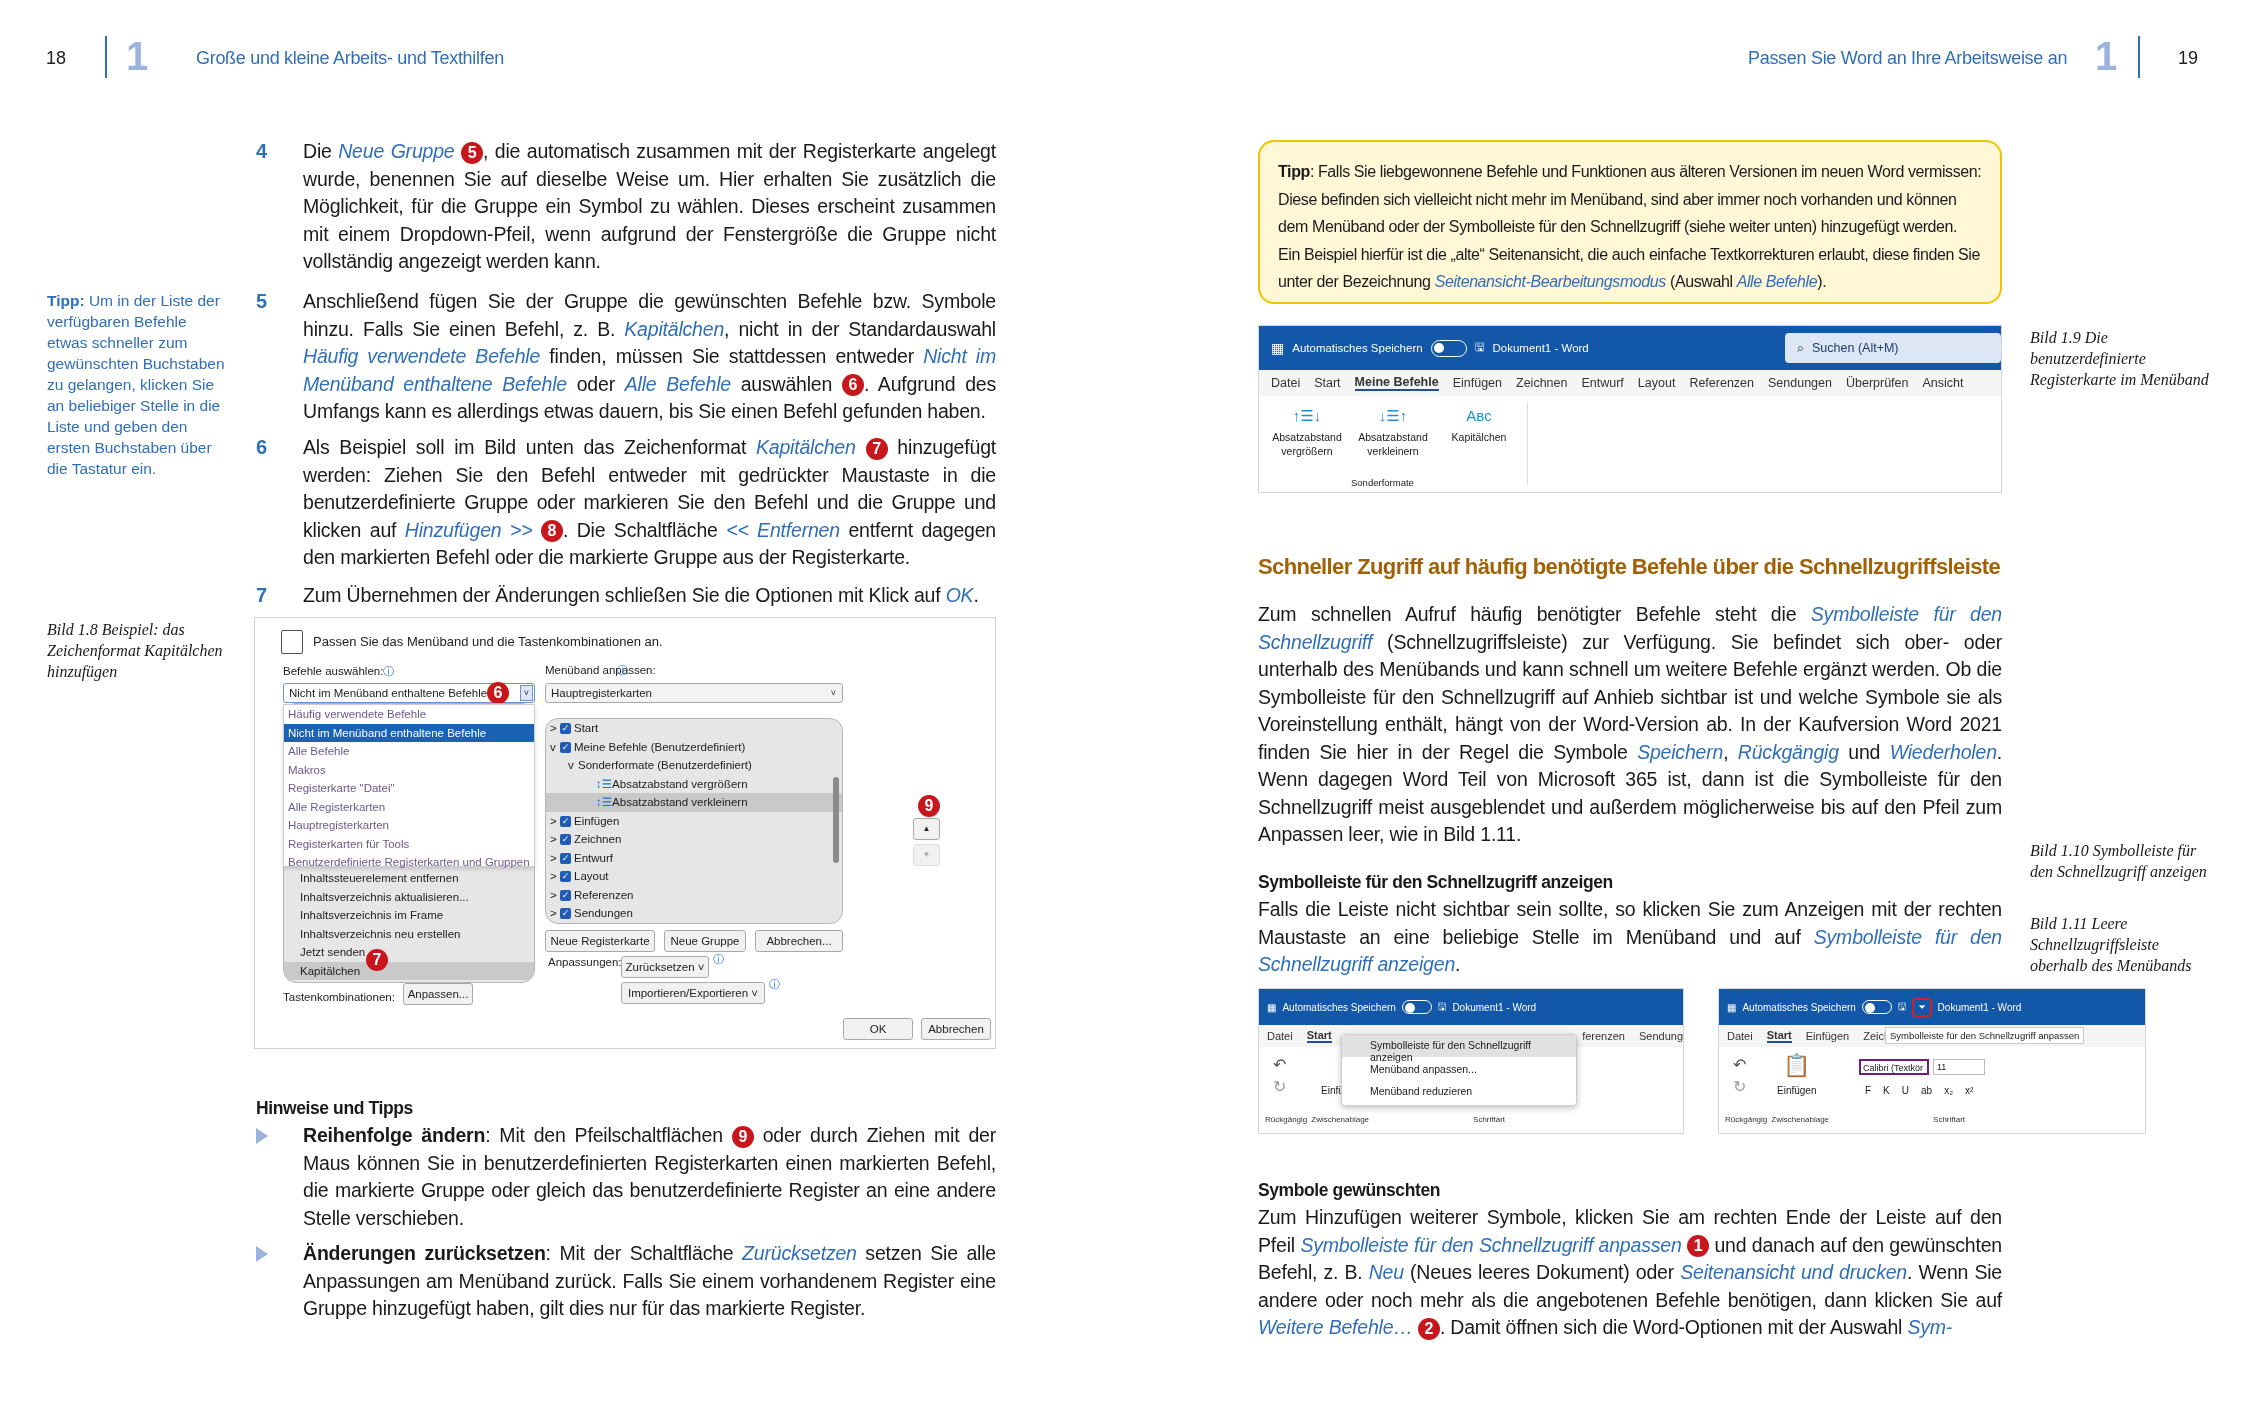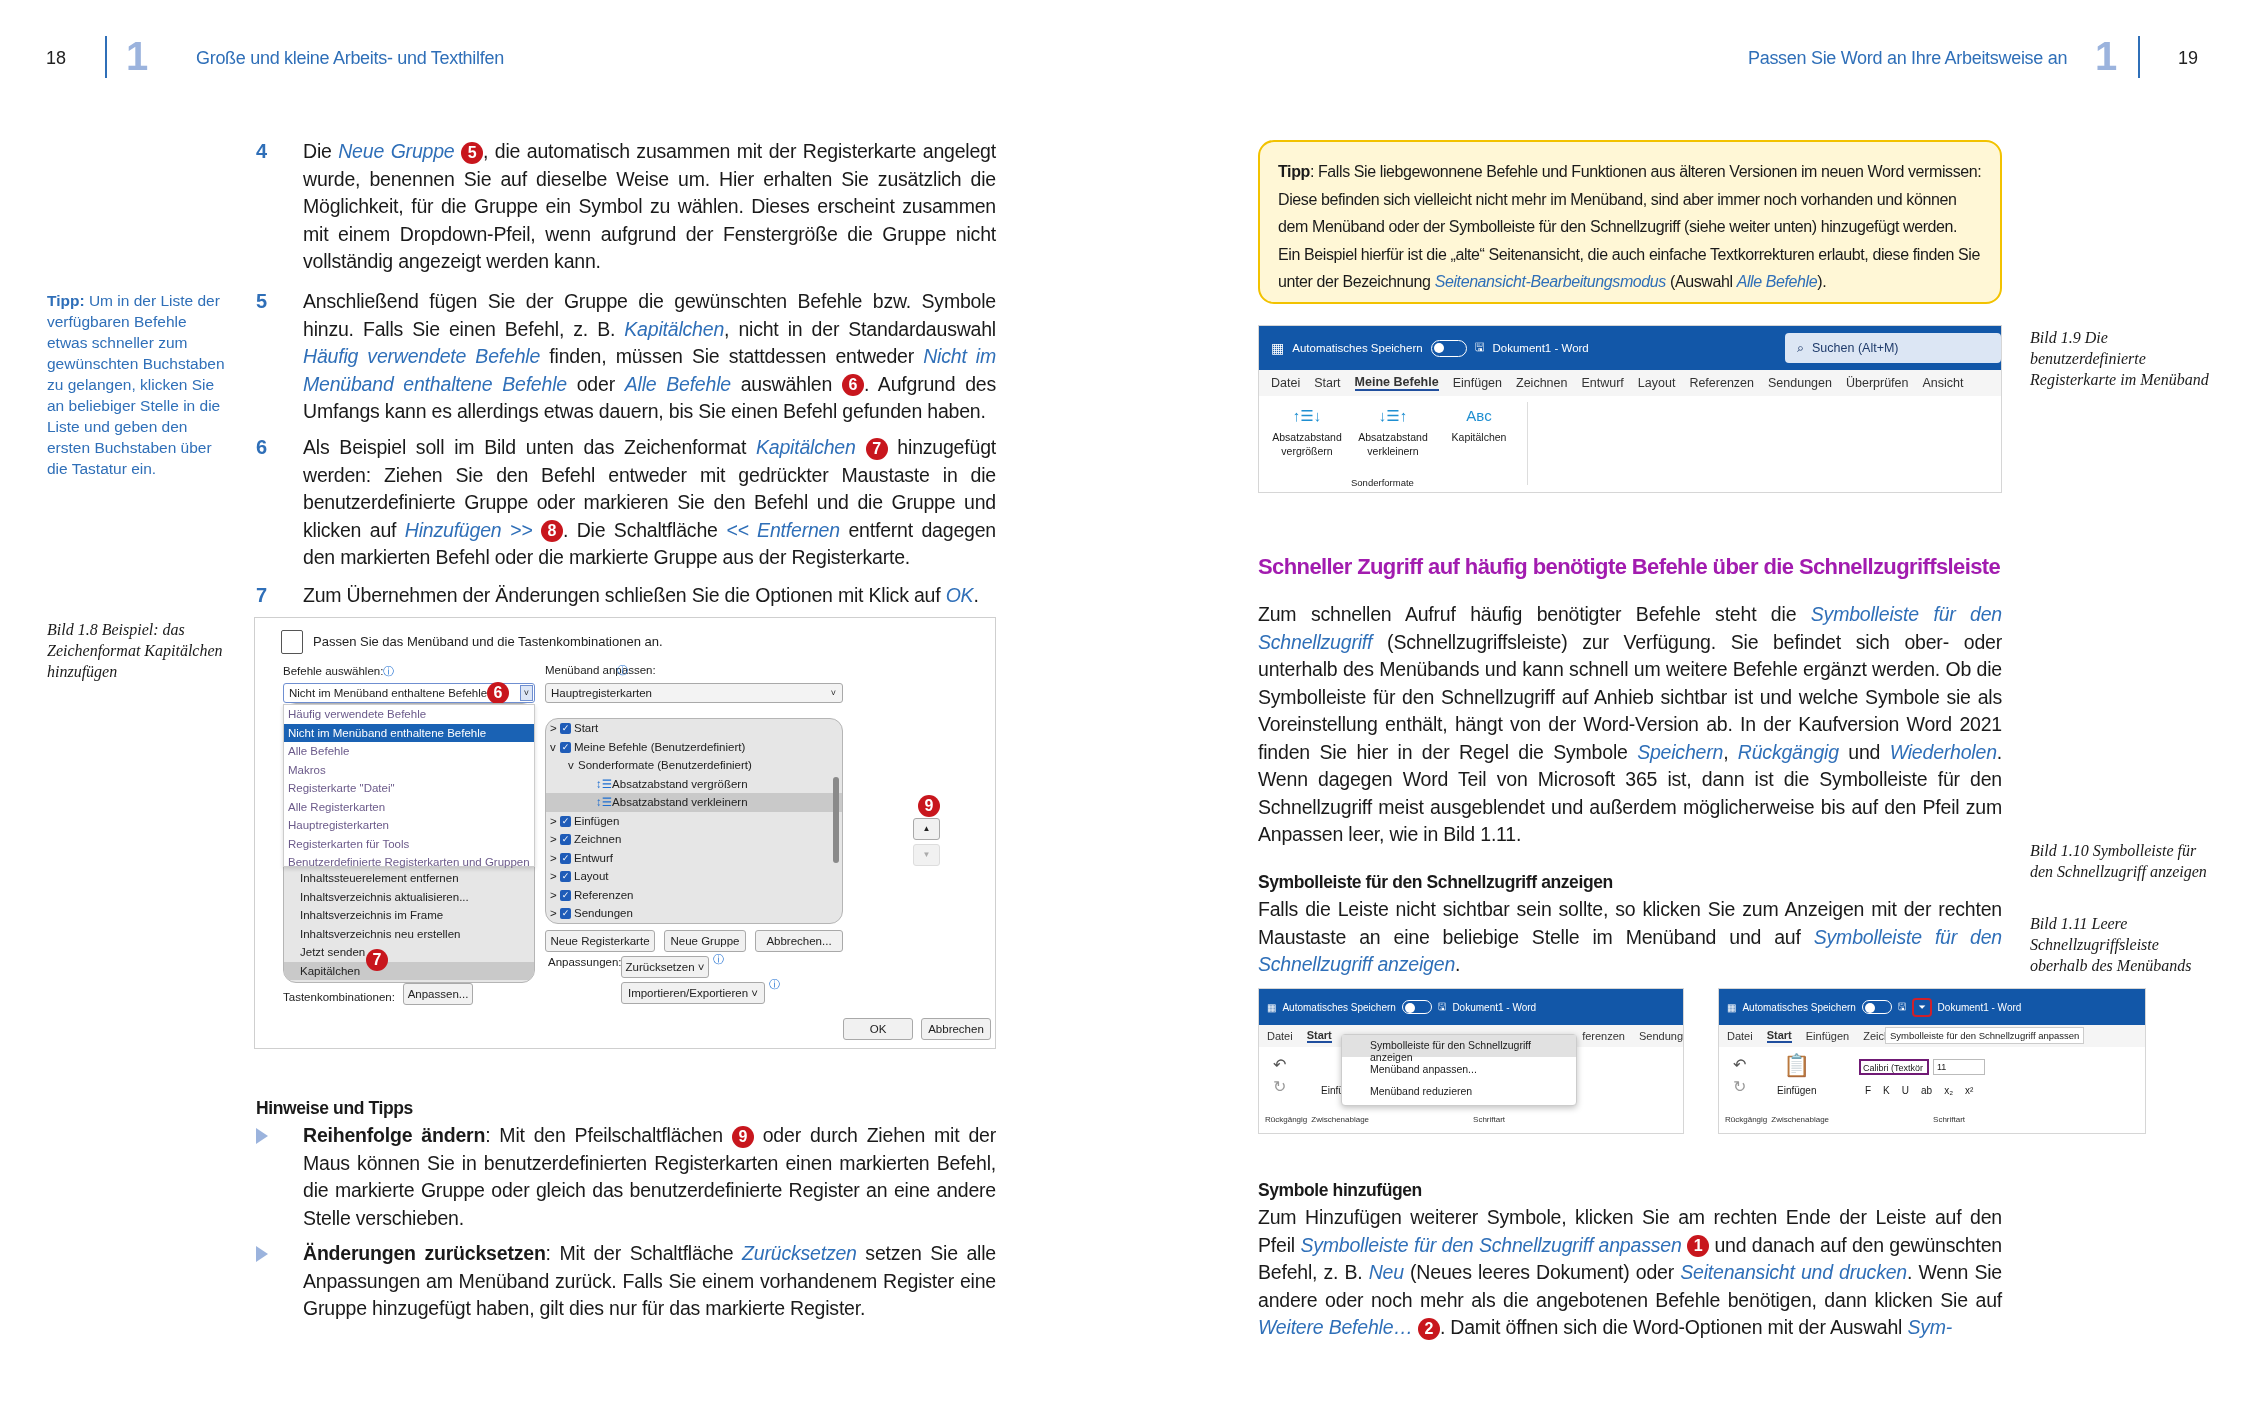--- a/index.html
+++ b/index.html
@@ -23,21 +23,21 @@
 .dlist{position:absolute;border:1px solid #b5b5b5;border-radius:13px;background:#e6e6e6;overflow:hidden}
 .li{height:18.5px;line-height:18.5px;white-space:nowrap;padding-left:4px;font-size:11.5px}
 .chk{display:inline-block;width:11px;height:11px;background:#1f5cb8;border-radius:2px;vertical-align:middle;margin-right:3px;color:#fff;font-size:9px;line-height:11px;text-align:center}
 .ribbon{position:absolute;background:#fff;border:1px solid #d6d6d6}
 .titlebar{background:#1257a8;color:#fff;font-size:11.5px;display:flex;align-items:center;padding-left:12px;gap:8px}
 .toggle{display:inline-block;width:36px;height:17px;border:1.5px solid #fff;border-radius:9px;position:relative;vertical-align:middle}
 .toggle::after{content:"";position:absolute;left:2px;top:2px;width:10px;height:10px;border-radius:50%;background:#fff}
 .tabs{display:flex;gap:14px;font-size:12.5px;padding-left:12px;height:26px;align-items:center;color:#333;background:#f5f5f5}
 .tab.active{font-weight:bold;border-bottom:2px solid #1f4e9e}
 .tipbox{position:absolute;left:1258px;top:140px;width:744px;height:164px;background:#fff7d6;border:2px solid #f2c200;border-radius:16px;padding:16px 18px;font-size:16px;line-height:27.5px;letter-spacing:-0.4px}
-.h2{font-size:22px;font-weight:bold;color:#a21caf;letter-spacing:-0.6px}
+.h2{font-size:22px;font-weight:bold;color:#a16207;letter-spacing:-0.6px}
 .h3{font-size:17.5px;font-weight:bold;letter-spacing:-0.4px}
 .tri{display:inline-block;width:0;height:0;border-top:8px solid transparent;border-bottom:8px solid transparent;border-left:12px solid #9bb3dd}
 .menu{position:absolute;background:#fff;border:1px solid #ccc;border-radius:4px;box-shadow:0 2px 6px rgba(0,0,0,.25);font-size:10.5px}
 </style>
 </head>
 <body>
 
 <div>
   <span class="abs pagenum" style="left:46px;top:48px">18</span>
   <div class="abs vline" style="left:105px;top:36px"></div>
@@ -287,15 +287,15 @@
         <span>x₂</span>
         <span>x²</span>
       </div>
     <div class="abs" style="left:0;top:126px;width:100%;font-size:8px;color:#333;display:flex;gap:4px;padding-left:6px">
       <span>Rückgängig</span>
       <span>Zwischenablage</span>
       <span style="margin-left:100px">Schriftart</span>
     </div>
   </div>
 
-  <div class="abs h3" style="left:1258px;top:1180px">Symbole hinzufügen</div>
+  <div class="abs h3" style="left:1258px;top:1180px">Symbole gewünschten</div>
   <div class="abs body-text rich" style="left:1258px;top:1204px;width:744px">Zum Hinzufügen weiterer Symbole, klicken Sie am rechten Ende der Leiste auf den Pfeil <span class="it">Symbolleiste für den Schnellzugriff anpassen</span> <span class="badge">1</span> und danach auf den gewünschten Befehl, z. B. <span class="it">Neu</span> (Neues leeres Dokument) oder <span class="it">Seitenansicht und drucken</span>. Wenn Sie andere oder noch mehr als die angebotenen Befehle benötigen, dann klicken Sie auf <span class="it">Weitere Befehle…</span> <span class="badge">2</span>. Damit öffnen sich die Word-Optionen mit der Auswahl <span class="it">Sym-</span></div>
 </div>
 
 </body></html>

